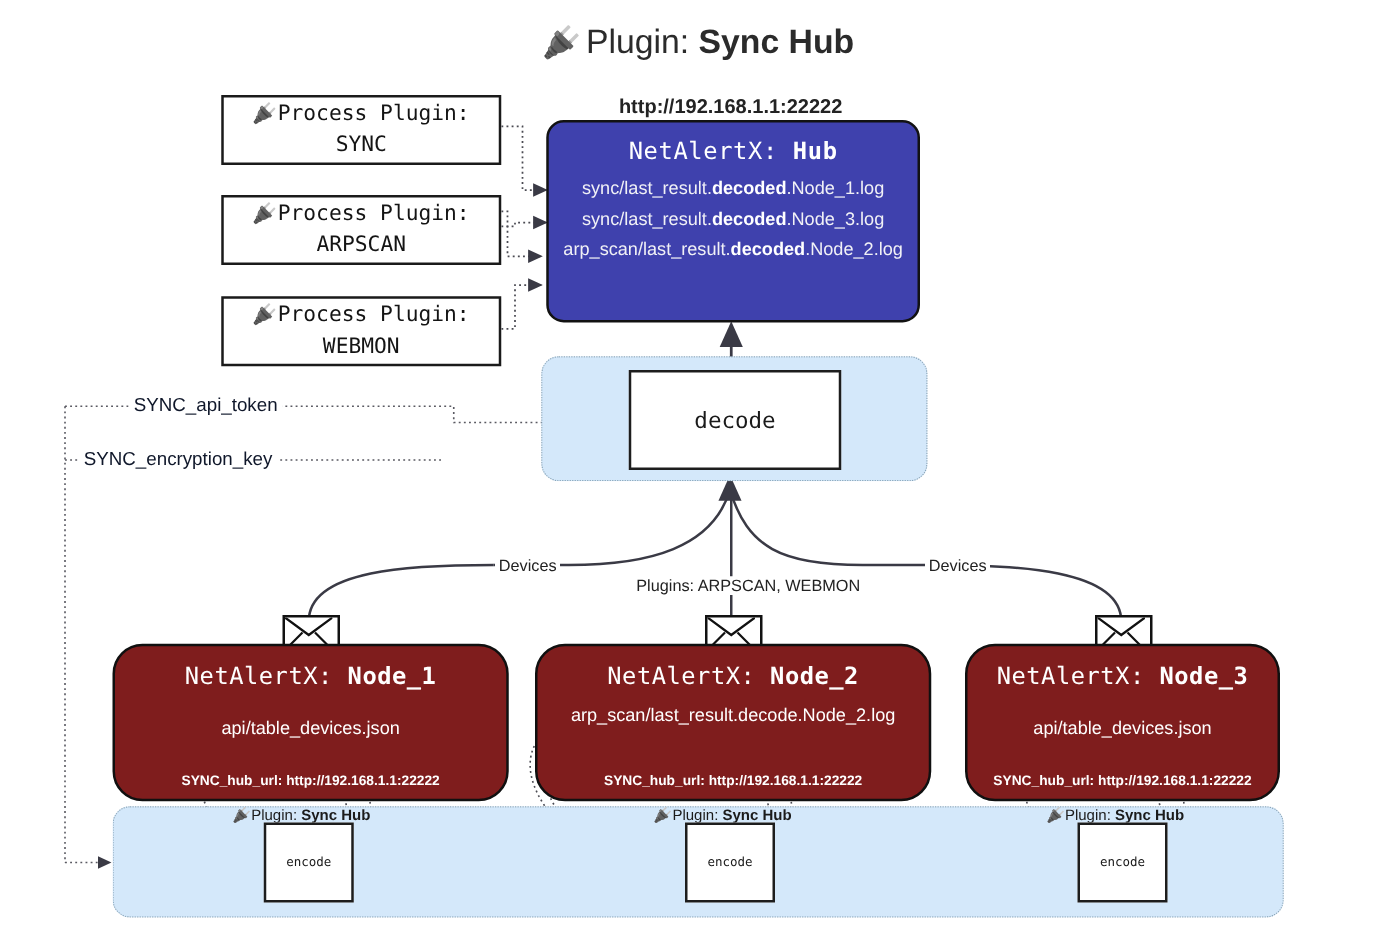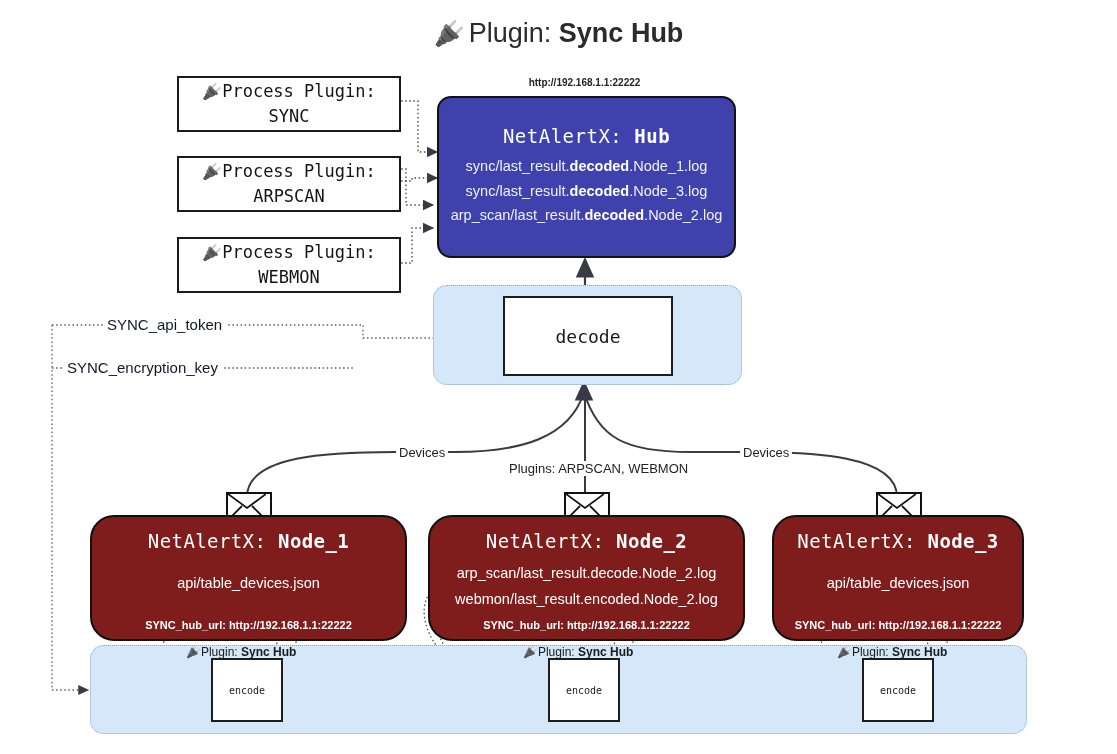--- a/index.html
+++ b/index.html
@@ -26,30 +26,30 @@
   .procbox .nm{display:block;}
 
   
   #hub{
     left:437px;top:96px;width:295px;height:158px;
     background:#3f41ad;border:2px solid #121212;border-radius:14px;
     box-shadow:0 0 0 0 transparent;
   }
   #hub .hubtitle{
     font-family:"DejaVu Sans Mono","Liberation Mono",monospace;
-    color:#ffffff;font-size:19px;text-align:center;margin-top:27px;letter-spacing:.5px;
+    color:#ffffff;font-size:19px;text-align:center;margin-top:12px;letter-spacing:.5px;
   }
   #hub .hubtitle b{font-weight:bold;}
   .loglist{margin-top:7px;}
   .logline{
     color:#f1f1f6;font-size:14.5px;line-height:24.5px;text-align:center;
     white-space:nowrap;
   }
   .logline b{font-weight:bold;color:#ffffff;}
-  #huburl{left:437px;top:77px;width:295px;text-align:center;font-size:10px;font-weight:bold;color:#232323;}
+  #huburl{left:437px;top:77px;width:295px;text-align:center;font-size:16px;font-weight:bold;color:#232323;}
 
   
   #decodewrap{
     left:433px;top:285px;width:307px;height:98px;
     background:#d4e8fa;border:1.6px dotted #8aa5b8;border-radius:14px;
   }
   #decodebox{
     left:503px;top:296px;width:166px;height:76px;background:#ffffff;
     border:2px solid #1d1d1d;
     display:flex;align-items:center;justify-content:center;
@@ -229,21 +229,20 @@
   <div class="nline" style="margin-top:18px;">api/table_devices.json</div>
   <div class="nurl">SYNC_hub_url: http://192.168.1.1:22222</div>
 </div>
 
 <div class="abs node" style="left:428px;top:515px;width:313px;height:122px;">
   <div class="ntitle">
     <span>NetAlertX:</span>
     <b>Node_2</b>
   </div>
   <div class="nline" style="margin-top:8px;">arp_scan/last_result.decode.Node_2.log</div>
-  <div class="nline">webmon/last_result.encoded.Node_2.log</div>
   <div class="nurl">SYNC_hub_url: http://192.168.1.1:22222</div>
 </div>
 
 <div class="abs node" style="left:772px;top:515px;width:248px;height:122px;">
   <div class="ntitle">
     <span>NetAlertX:</span>
     <b>Node_3</b>
   </div>
   <div class="nline" style="margin-top:18px;">api/table_devices.json</div>
   <div class="nurl">SYNC_hub_url: http://192.168.1.1:22222</div>

